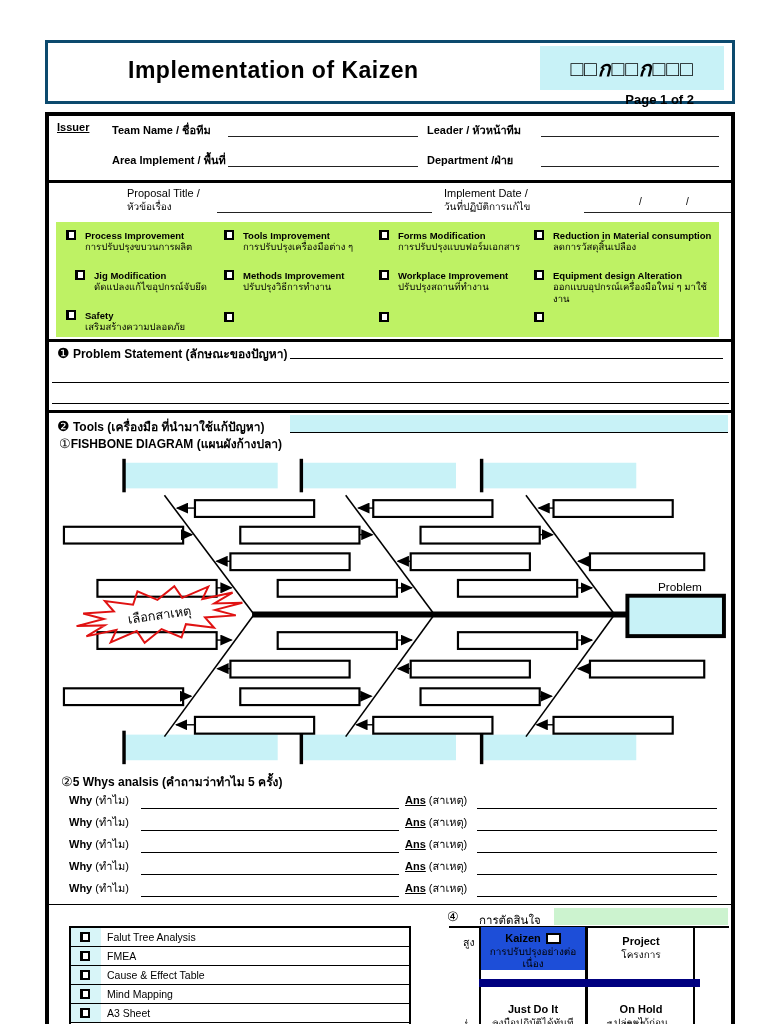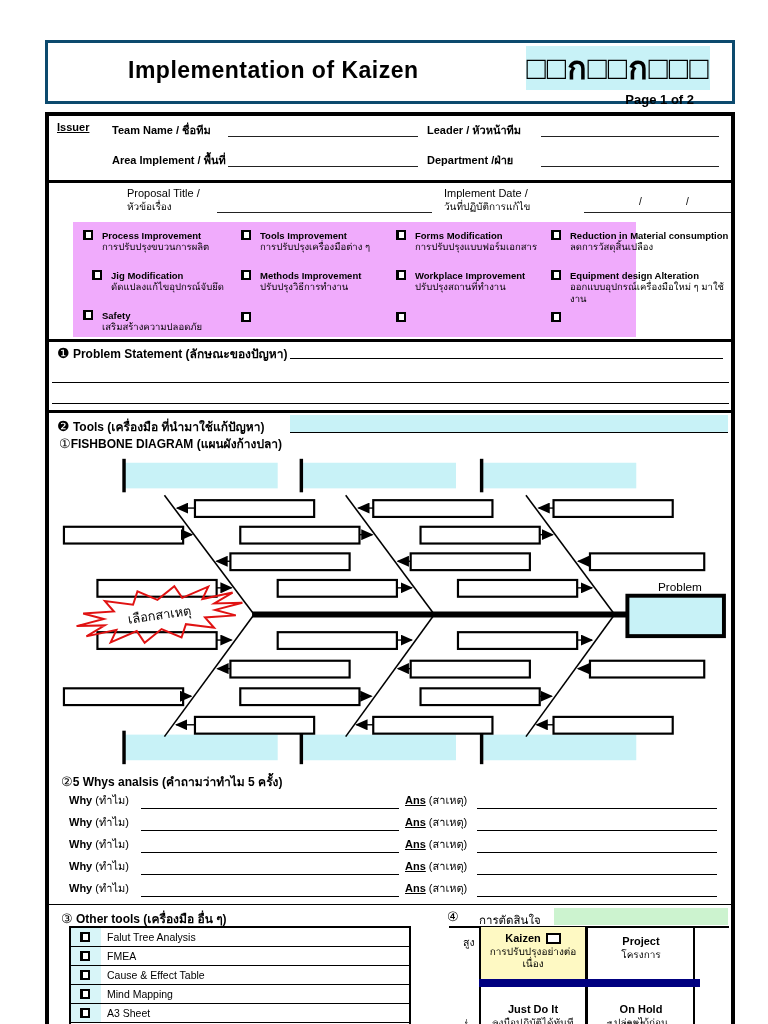--- a/index.html
+++ b/index.html
@@ -2,21 +2,21 @@
 <html><head>
 <meta charset="utf-8">
 <style>
   * { margin:0; padding:0; box-sizing:border-box; }
   body { background:#fff; font-family:"Liberation Sans", sans-serif; color:#000; }
   .page { position:relative; width:768px; height:1024px; background:#fff; overflow:hidden; }
 
   
   .title-block { position:absolute; left:45px; top:40px; width:690px; height:64px; border:3px solid #0c4a6e; background:#fff; }
   .main-title { position:absolute; left:80px; top:14px; font-size:23px; font-weight:bold; letter-spacing:.5px; }
-  .code-box { position:absolute; right:22px; top:3px; width:184px; height:44px; display:flex; align-items:center; justify-content:center; font-size:32px; font-weight:bold; letter-spacing:1px; line-height:1; }
+  .code-box { position:absolute; right:8px; top:3px; width:184px; height:44px; display:flex; align-items:center; justify-content:center; font-size:21px; font-weight:bold; letter-spacing:1px; line-height:1;font-style:italic; }
   .page-no { position:absolute; right:38px; top:49px; font-size:13px; font-weight:bold; }
 
   
   .main-block { position:absolute; left:45px; top:112px; width:690px; height:912px; border:4px solid #000; border-bottom:none; background:#fff; }
   .abs { position:absolute; }
   .lab { font-size:11px; font-weight:bold; white-space:nowrap; }
   .lab-th { font-size:10px; white-space:nowrap; }
   .fline { border-bottom:1.4px solid #222; height:0; }
   .divider { position:absolute; left:-1px; right:-1px; background:#000; }
   .marker-filled { font-size:14px; }
@@ -76,21 +76,21 @@
 
     <span class="abs lab" style="left:78px;top:71px;font-weight:normal;font-size:11px;">Proposal Title /</span>
     <span class="abs lab-th" style="left:78px;top:83px;">หัวข้อเรื่อง</span>
     <div class="abs fline" style="left:168px;top:96px;width:215px;border-bottom-width:1.6px;"></div>
     <span class="abs lab" style="left:395px;top:71px;font-weight:normal;font-size:11px;">Implement Date /</span>
     <span class="abs lab-th" style="left:395px;top:83px;">วันที่ปฏิบัติการแก้ไข</span>
     <div class="abs fline" style="left:535px;top:96px;width:147px;border-bottom-width:1.6px;"></div>
     <span class="abs lab-th" style="left:590px;top:80px;">/</span>
     <span class="abs lab-th" style="left:637px;top:80px;">/</span>
 
-    <div class="cat-panel" style="left:24px;top:106px;width:563px;height:115px;background:#f0abfc;">
+    <div class="cat-panel" style="left:7px;top:106px;width:663px;height:115px;background:#bef264;">
       <div class="cat-cell" style="left:10px;top:8px;width:150px;">
         <span class="cb"></span>
         <span class="cat-lab">
             <b>Process Improvement</b>
             <span>การปรับปรุงขบวนการผลิต</span>
           </span>
       </div>
       <div class="cat-cell" style="left:168px;top:8px;width:148px;">
         <span class="cb"></span>
         <span class="cat-lab">
@@ -299,24 +299,20 @@
     </div>
     <div class="why-row" style="top:766px;">
       <span class="why-lab"><span>Why</span> <span class="th">(ทำไม)</span></span>
       <span class="wl1"></span>
       <span class="ans-lab"><u>Ans</u> <span>(สาเหตุ)</span></span>
       <span class="wl2"></span>
     </div>
 
     <div class="divider" style="top:788px;height:1.4px;"></div>
 
-    <span class="abs" style="left:12px;top:793px;font-size:12px;">
-      <span class="marker-open">③</span>
-      <span style="font-weight:bold;">Other tools (เครื่องมือ อื่น ๆ)</span>
-    </span>
 
     <div class="otools-box" style="left:20px;top:810px;width:342px;height:120px;">
       <div class="abs" style="left:0;top:0;width:30px;height:95px;background:#d8f5f8;"></div>
       <div class="ot-row" style="top:0;">
         <span class="cb"></span>
         <span class="ot-label">Falut Tree Analysis</span>
       </div>
       <div class="ot-row" style="top:19px;">
         <span class="cb"></span>
         <span class="ot-label">FMEA</span>
@@ -339,21 +335,21 @@
     <span class="abs marker-open" style="left:398px;top:793px;">④</span>
     <span class="abs lab-th" style="left:430px;top:795px;font-size:11.5px;">การตัดสินใจ</span>
     <div class="abs" style="left:505px;top:792px;width:174px;height:17px;background:#ccf3cf;"></div>
     <div class="abs" style="left:400px;top:810px;width:280px;height:1.6px;background:#000;"></div>
 
     <span class="abs axis-lab" style="left:414px;top:818px;">สูง</span>
 
     <div class="abs" style="left:430px;top:811px;width:216px;height:101px;border-left:2.5px solid #000;border-right:2.5px solid #000;">
       <div class="abs" style="left:104px;top:0;width:2.5px;height:101px;background:#000;"></div>
 
-      <div class="dm-cell" style="left:0;top:0;width:104px;height:52px;background:#fef9c3;padding-top:5px;">
+      <div class="dm-cell" style="left:0;top:0;width:104px;height:43px;background:#1d4ed8;padding-top:5px;">
         <span style="display:flex;align-items:center;gap:5px;">
           <b>Kaizen</b>
           <span style="width:15px;height:11px;border:2px solid #000;background:#fff;display:inline-block;"></span>
         </span>
         <span>การปรับปรุงอย่างต่อเนื่อง</span>
       </div>
 
       <div class="dm-cell" style="left:106.5px;top:0;width:107px;height:52px;padding-top:8px;">
         <b>Project</b>
         <span>โครงการ</span>

